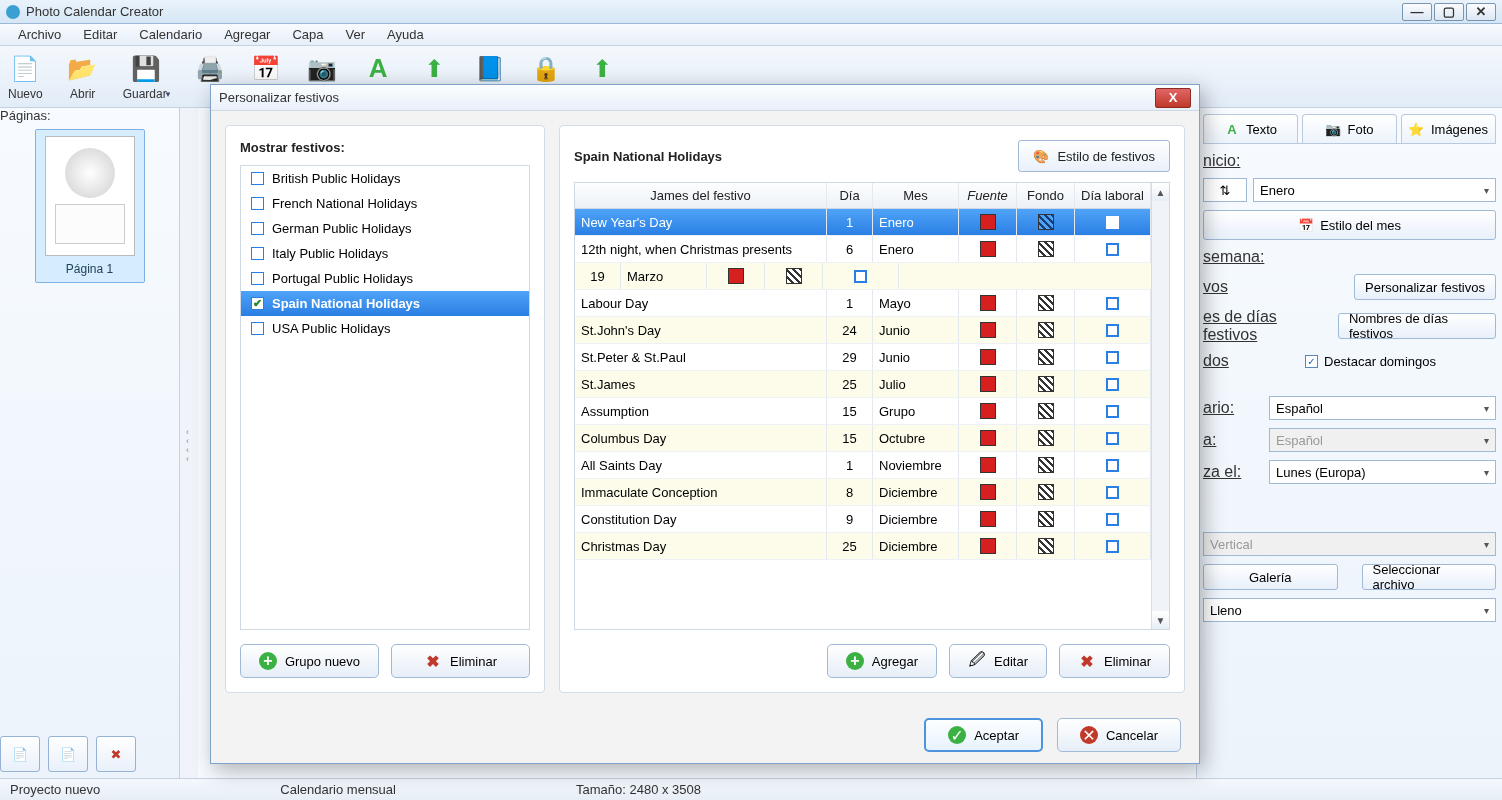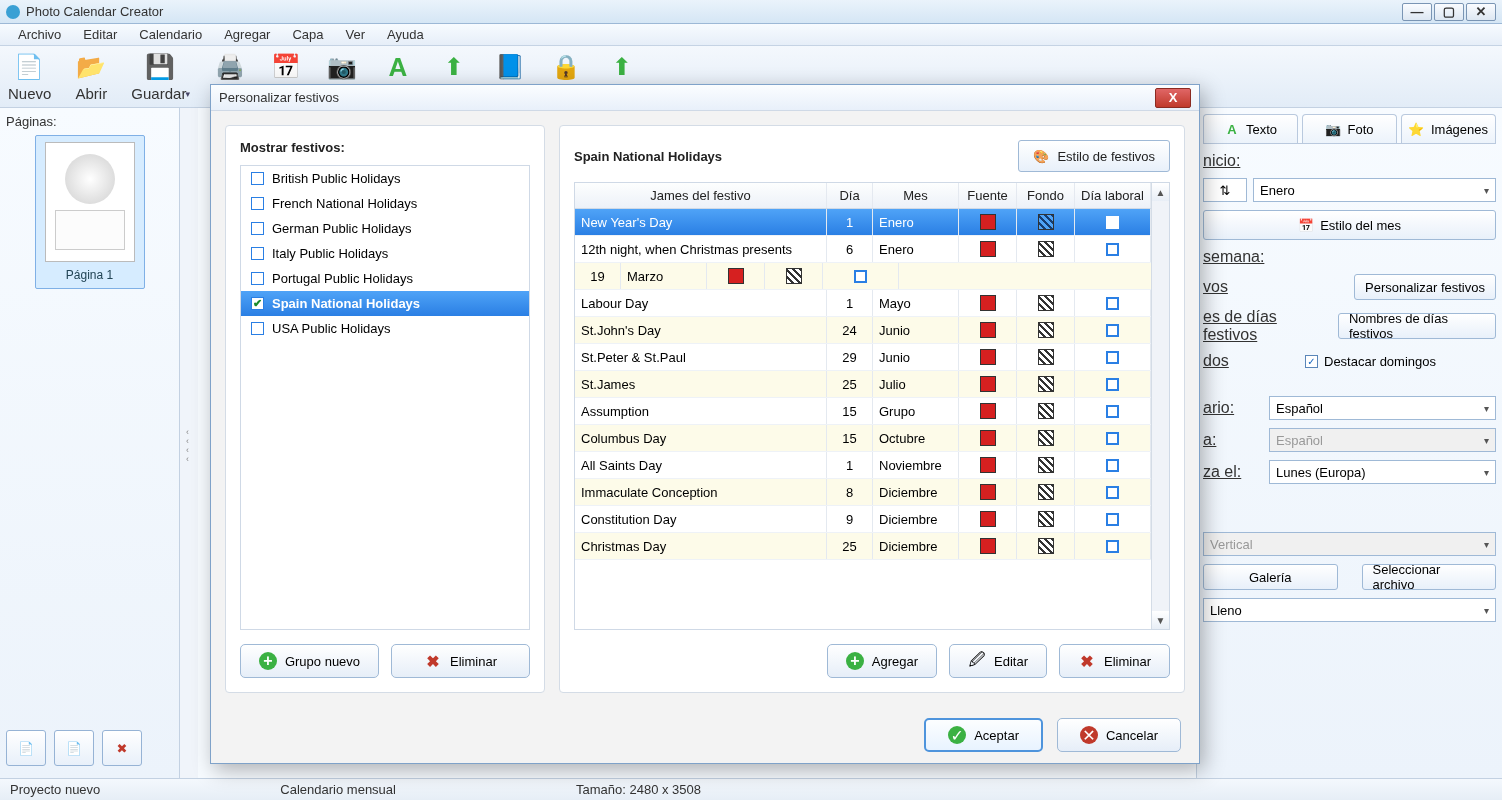--- a/index.html
+++ b/index.html
@@ -15,27 +15,27 @@
 .titlebar .win-btn span{font-weight:bold;}
 
 
 .menubar { height: 22px; background: linear-gradient(to bottom,#f7fbff,#e6eef8); border-bottom:1px solid #c5d3e4; display:flex; align-items:center; padding:0 8px; gap: 2px; }
 .menubar .mi { padding: 2px 10px; color:#333; cursor:pointer; border-radius:3px; }
 
 
 .toolbar { height: 62px; background: linear-gradient(to bottom,#f4f8fd,#e2ecf7); border-bottom:1px solid #c3d1e2; display:flex; align-items:center; padding:0 8px; gap: 24px; }
 .tbtn { display:flex; flex-direction:column; align-items:center; gap:2px; color:#333; cursor:pointer; }
 .tbtn .ic { width:32px; height:32px; display:flex;align-items:center;justify-content:center;font-size:24px; }
-.tbtn .lbl { font-size:15px; }
+.tbtn .lbl { font-size:12px; }
 .tbtn .drop { font-size:9px;color:#446;margin-left:-3px; }
 .lbl-row{display:flex;align-items:center;gap:2px;}
 
 
 .below { display:flex; height: calc(800px - 24px - 22px - 62px - 22px); }
-.left-pane { width: 180px; background:linear-gradient(to bottom,#f7fbff,#ecf3fb); border-right:1px solid #c3d1e2; padding:6px; display:flex;flex-direction:column; }
+.left-pane { width: 180px; background:linear-gradient(to bottom,#f7fbff,#ecf3fb); border-right:1px solid #c3d1e2; display:flex;flex-direction:column; }
 .left-pane .pl-label{ color:#333; margin-bottom:6px; }
 .thumb { border:1px solid #7fb0e6; background:#d6ecff; padding:6px; border-radius:2px; display:flex;flex-direction:column;align-items:center;gap:6px;width:110px;margin:0 auto;}
 .thumb .img { width:90px;height:120px;background:#fff;border:1px solid #bbb; position:relative;display:flex;flex-direction:column;align-items:center;justify-content:center;}
 .thumb .img .cat{width:50px;height:50px;border-radius:50%;background:radial-gradient(circle,#fff,#ddd 70%);}
 .thumb .img .cal{width:70px;height:40px;margin-top:6px;background:#fcfcfc;border:1px solid #ccc;}
 .thumb .cap { color:#245; font-size:12px; }
 .page-btns{margin-top:auto;display:flex;gap:8px;padding:6px 0;}
 .page-btn{width:40px;height:36px;border:1px solid #96b3d5;background:linear-gradient(to bottom,#fff,#e8f0fa);border-radius:3px;display:flex;align-items:center;justify-content:center;font-size:18px;cursor:pointer;}
 
 .splitter{width:18px;background:#f0f4fa;display:flex;flex-direction:column;align-items:center;justify-content:center;gap:3px;}
@@ -87,21 +87,21 @@
 .tbl{flex:1;overflow-y:auto;}
 .tbl-sb{width:18px;background:#f0f3f8;border-left:1px solid #d4dce6;display:flex;flex-direction:column;align-items:center;}
 .tbl-sb .arr{height:18px;width:100%;display:flex;align-items:center;justify-content:center;font-size:10px;color:#555;cursor:pointer;background:linear-gradient(to bottom,#fff,#e8eef6);}
 .tbl-sb .track{flex:1;}
 .thead{display:flex;background:linear-gradient(to bottom,#fdfefe,#ecf1f8);border-bottom:1px solid #cfd9e6;position:sticky;top:0;}
 .th,.td{padding:5px 6px;border-right:1px solid #e4e9f0;display:flex;align-items:center;}
 .th{justify-content:center;color:#222;font-weight:normal;}
 .c-name{flex:1;min-width:180px;}
 .c-day{width:46px;justify-content:center;}
 .c-month{width:86px;}
-.c-font{width:58px;justify-content:center;}
+.c-font{width:58px;justify-content:center;font-style:italic;}
 .c-bg{width:58px;justify-content:center;}
 .c-wd{width:76px;justify-content:center;}
 .trow{display:flex;border-bottom:1px solid #eef2f7;}
 .trow.sel{background:linear-gradient(to bottom,#4fa3f7,#2a7fe4);color:#fff;}
 .trow.alt{background:#fdfbe9;}
 .sw{width:16px;height:16px;border:1px solid #333;display:inline-block;}
 .sw.red{background:#d62020;}
 .sw.hatch{background:repeating-linear-gradient(45deg,#fff,#fff 3px,#333 3px,#333 5px);}
 .sw.selhatch{background:repeating-linear-gradient(45deg,#4fa3f7,#4fa3f7 3px,#163d72 3px,#163d72 5px);}
 .cb-empty{width:13px;height:13px;border:2px solid #2a7fe4;display:inline-block;background:#fff;}

